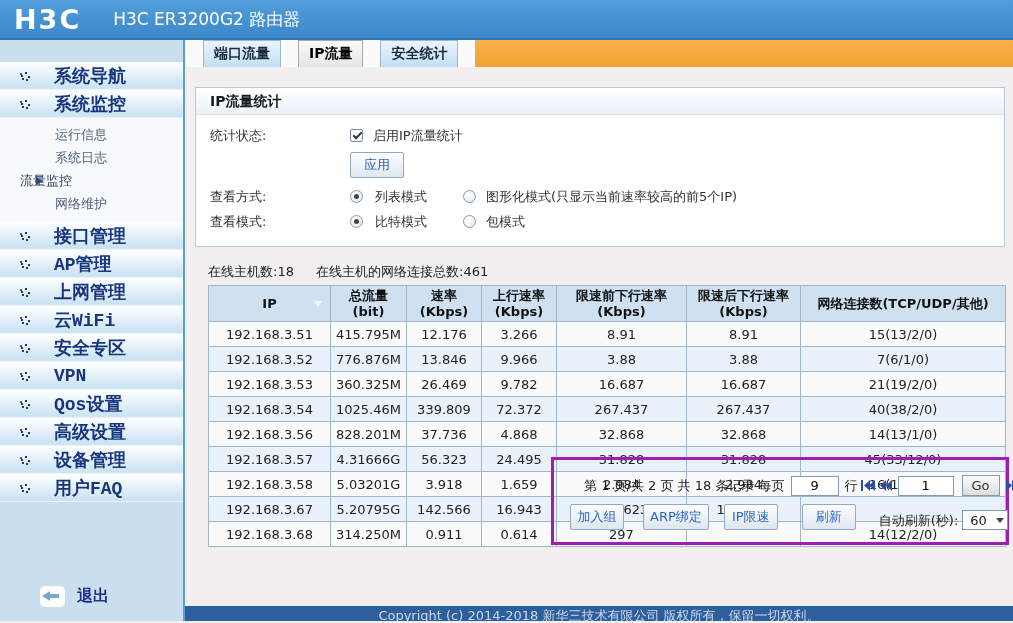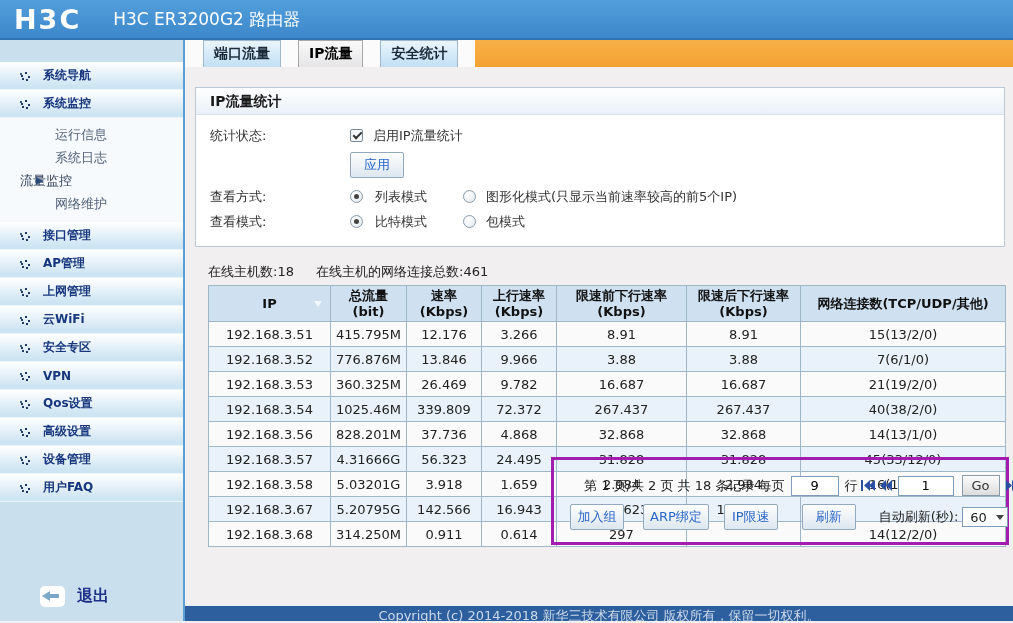--- a/index.html
+++ b/index.html
@@ -31,21 +31,21 @@
   .nav-item {
     height:28px; display:flex; align-items:center; cursor:pointer;
     background:linear-gradient(180deg,#ffffff 0%,#cde4f3 90%);
     border-bottom:1px solid #e8f3fa;
   }
   .dots-icon { width:12px; height:12px; margin-left:18px; position:relative; flex:none; }
   .dots-icon::before {
     content:""; position:absolute; left:3px; top:5px; width:2px; height:2px; background:#223a66;
     box-shadow:4px -3px 0 #223a66, 7px 1px 0 #223a66, 1px 3px 0 #223a66, 5px 4px 0 #223a66, -1px -2px 0 #3a5a8c;
   }
-  .nav-item .nav-label { margin-left:13px; font-size:12px; font-weight:bold; color:#17367e; }
+  .nav-item .nav-label { margin-left:24px; font-size:18px; font-weight:bold; color:#17367e;font-family:Liberation Mono, monospace; }
   .submenu { background:#f6fafd; padding:5px 0 7px 0; }
   .submenu-item {
     height:23px; line-height:23px; padding-left:55px;
     font-size:13px; color:#53627a; position:relative; cursor:pointer;
   }
   .submenu-item.current { color:#2e3e55;padding-left:20px; }
   .submenu-item.current::before {
     content:""; position:absolute; left:36px; top:8px; width:0; height:0;
     border-left:7px solid #2a4a7a; border-top:4px solid transparent; border-bottom:4px solid transparent;
   }
@@ -123,21 +123,21 @@
     position:absolute; right:8px; top:15px; width:0; height:0;
     border-left:4px solid transparent; border-right:4px solid transparent; border-top:6px solid #f2f8ff;
   }
 
   
   .pg-box {
     position:absolute; left:366px; top:417px; width:458px; height:88px;
     border:3px solid #a21caf; background:transparent; z-index:5;
   }
   .pg-line1 { position:absolute; left:30px; top:15px; display:flex; align-items:center; font-size:13px; color:#222; white-space:nowrap; }
-  .pg-line2 { position:absolute; left:16px; top:44px; display:flex; align-items:center; font-size:13px; color:#222; white-space:nowrap; }
+  .pg-line2 { position:absolute; left:16px; top:44px; display:flex; align-items:flex-end; font-size:13px; color:#222; white-space:nowrap; }
   .pg-input {
     width:48px; height:20px; border:1px solid #7f9db9; background:#fff; font-size:13px;
     text-align:center; margin:0 6px; font-family:inherit; padding:0;
   }
   .pg-input.page { width:56px; margin:0 4px; }
   .nav-arrow { display:inline-block; margin:0 2px; cursor:pointer; line-height:0; }
   .go-btn {
     border:1px solid #8a9aa8; background:linear-gradient(180deg,#fcfcfc 0%,#dcdcdc 100%);
     padding:2px 9px; font-size:13px; color:#333; cursor:pointer; margin:0 4px;
   }

